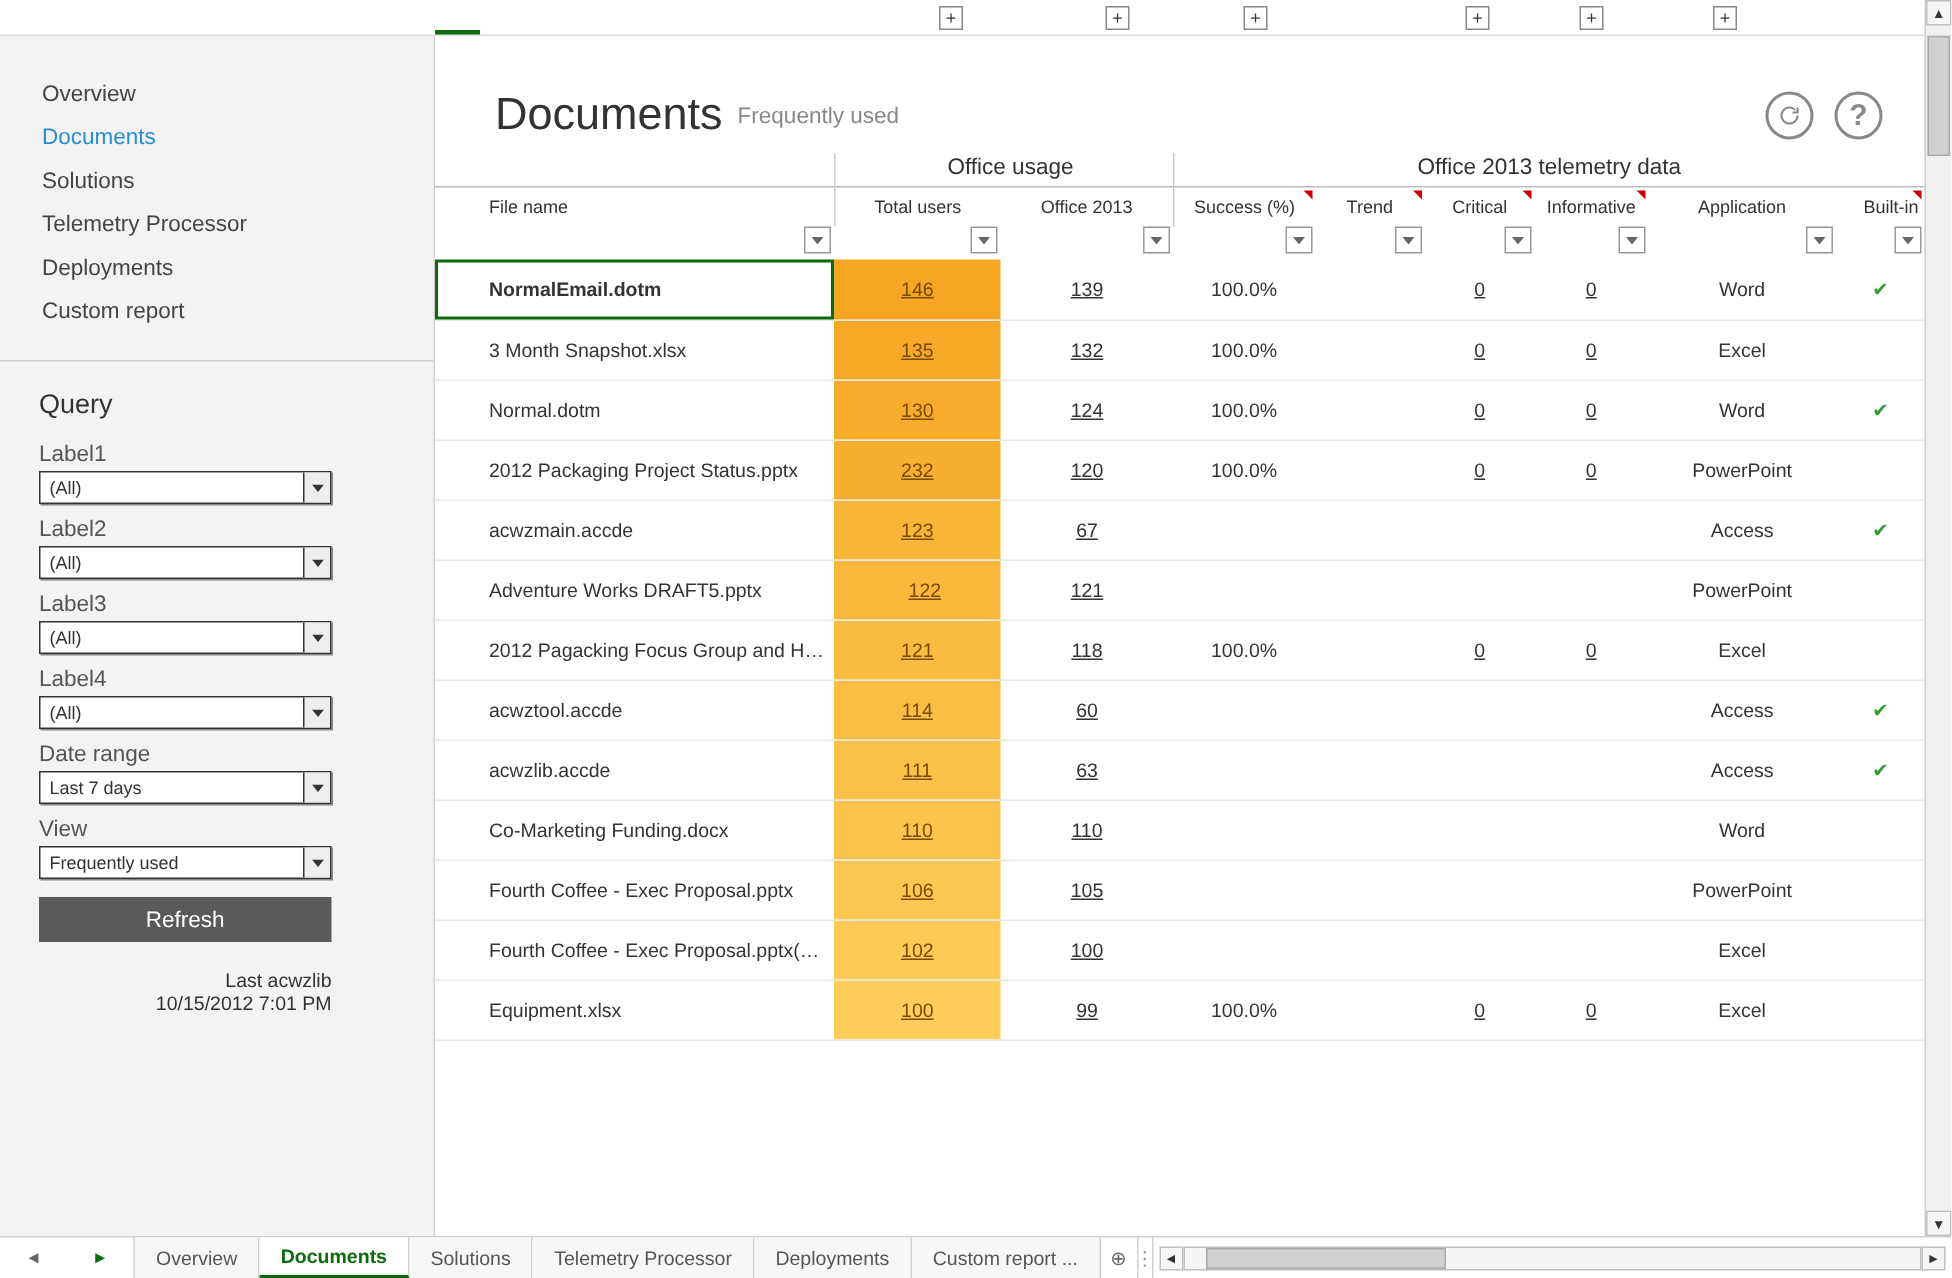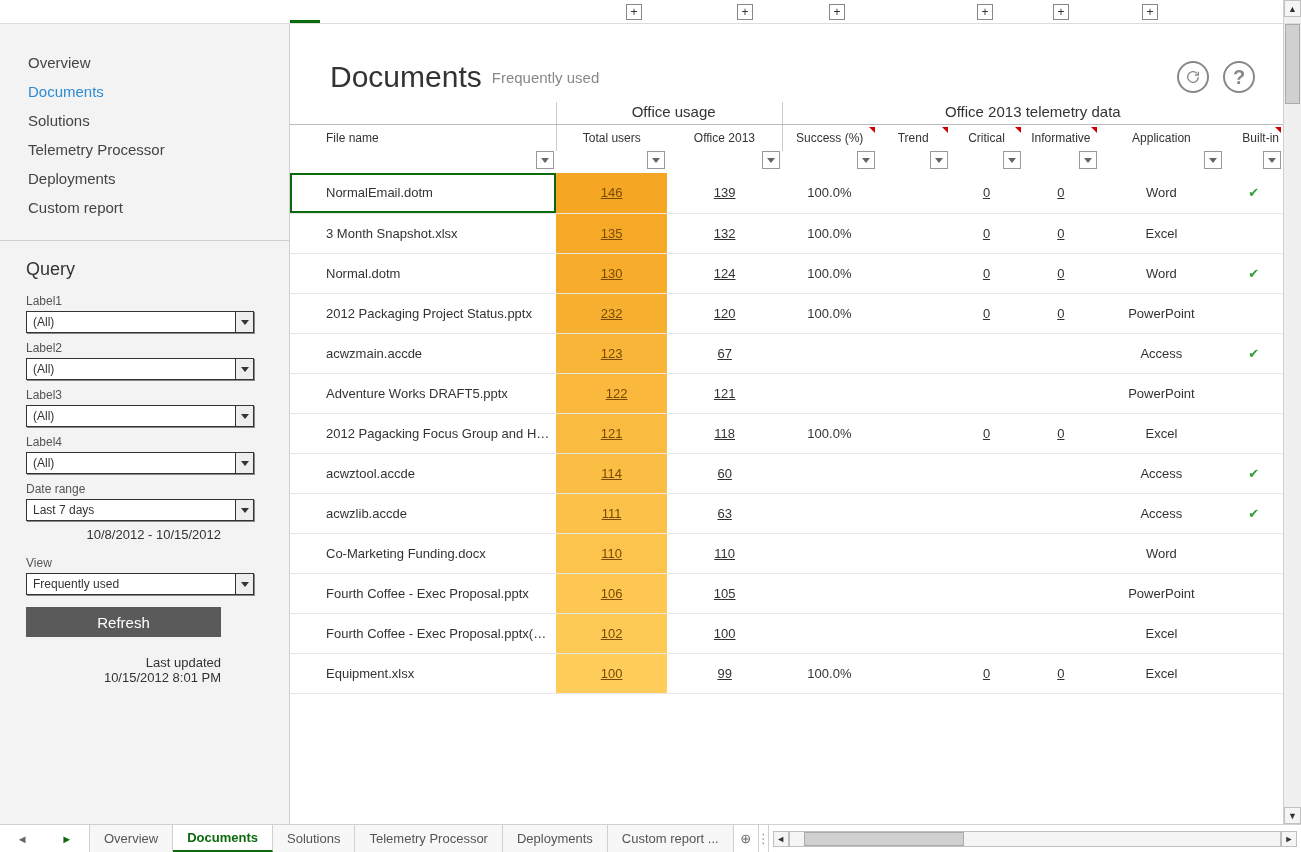--- a/index.html
+++ b/index.html
@@ -18,22 +18,22 @@
   .body { flex: 1; display: flex; position: relative; min-height: 0; }
 
   
   .sidebar { width: 290px; background: #f3f3f3; border-right: 1px solid #d0d0d0; display: flex; flex-direction: column; }
   .nav { padding: 24px 0 18px 0; border-bottom: 1px solid #d0d0d0; background: #f3f3f3; }
   .nav-item { padding: 6px 28px; font-size: 15px; color: #444; cursor: pointer; }
   .nav-item.active { color: #2a8dd4; }
 
   .query-panel { flex: 1; padding: 18px 26px 10px 26px; overflow: auto; }
   .query-title { font-size: 18px; font-weight: 400; color: #333; margin-bottom: 14px; }
-  .field-label { font-size: 12px; color: #555; margin-bottom: 3px; margin-top: 8px; }
-  .combo { width: 228px; height: 22px; border: 1px solid #333; background: #fff; display: flex; align-items: center; position: relative; cursor: pointer; box-shadow: 1px 1px 0 #888; }
+  .field-label { font-size: 15px; color: #555; margin-bottom: 3px; margin-top: 8px; }
+  .combo { width: 195px; height: 22px; border: 1px solid #333; background: #fff; display: flex; align-items: center; position: relative; cursor: pointer; box-shadow: 1px 1px 0 #888; }
   .combo-val { flex: 1; padding: 0 6px; font-size: 12px; }
   .combo-btn { width: 18px; height: 100%; border-left: 1px solid #333; display:flex; align-items:center; justify-content:center; background:#eee; }
   .combo-btn svg { width: 8px; height: 5px; }
   .date-range-text { font-size: 13px; color: #333; text-align: right; width: 195px; padding: 6px 0; }
   .refresh-btn { width: 195px; height: 30px; background: #5a5a5a; color: #fff; border: none; font-size: 15px; cursor: pointer; margin-top: 12px; }
   .last-updated-label { font-size: 13px; text-align: right; width: 195px; margin-top: 18px; }
   .last-updated-value { font-size: 13px; text-align: right; width: 195px; }
 
   
   .main { flex: 1; display: flex; flex-direction: column; min-width: 0; }
@@ -53,21 +53,21 @@
   .col-header-row th.center { text-align: center; }
   .col-header-row th.right { text-align: right; }
   .red-corner::after { content: ""; position: absolute; top: 2px; right: 2px; width: 0; height: 0; border-left: 6px solid transparent; border-top: 6px solid #c00; }
   .filter-row td { padding: 0 2px 4px 2px; }
   .filter-btn { width: 18px; height: 18px; border: 1px solid #999; background: #fff; float: right; display:flex; align-items:center; justify-content:center; cursor:pointer;}
   .filter-btn svg { width:8px; height:5px; }
 
   .grid tbody.rows tr { height: 40px; }
   .grid tbody.rows td { border-bottom: 1px solid #e7e7e7; padding: 0 6px; vertical-align: middle; }
   .fname { padding-left: 36px !important; font-size: 13px; color: #333; white-space: nowrap; overflow: hidden; text-overflow: ellipsis; }
-  .selected-cell { outline: 2px solid #0b6a0b; outline-offset: -2px; }
+  .selected-cell { outline: 2px solid #0b6a0b; outline-offset: -2px; font-weight: bold; }
 
   .num { text-align: center; }
   .hot { background: #f5a623; }
   .hot-link { color: #7a4a00; text-decoration: underline; font-weight: 400; }
   .u-link { color: #333; text-decoration: underline; }
   .app-col { text-align: center; }
   .check { color: #2e9e2e; text-align: center; font-size: 16px; }
 
   
   .sheet-bar { height: 28px; border-top: 1px solid #d0d0d0; display: flex; align-items: stretch; font-size: 13px; background: #fff; }
@@ -171,36 +171,35 @@
 
       <div class="field-label">Date range</div>
       <div class="combo">
         <div class="combo-val">Last 7 days</div>
         <div class="combo-btn">
               <svg viewBox="0 0 8 5">
                 <path d="M0 0 L4 5 L8 0 Z" fill="#333"></path>
               </svg>
             </div>
       </div>
-      <div class="date-range-text">10/8/2012 - 10/15/2012</div>
 
       <div class="field-label">View</div>
       <div class="combo">
         <div class="combo-val">Frequently used</div>
         <div class="combo-btn">
               <svg viewBox="0 0 8 5">
                 <path d="M0 0 L4 5 L8 0 Z" fill="#333"></path>
               </svg>
             </div>
       </div>
 
       <button class="refresh-btn">Refresh</button>
 
-      <div class="last-updated-label">Last updated</div>
-      <div class="last-updated-value">10/15/2012 8:01 PM</div>
+      <div class="last-updated-label">Last acwzlib</div>
+      <div class="last-updated-value">10/15/2012 7:01 PM</div>
     </div>
   </div>
 
   <div class="main">
     <div class="toolbar">
       <span class="page-title">Documents</span>
       <span class="page-subtitle">Frequently used</span>
       <span class="toolbar-spacer"></span>
       <div class="round-btn">
         <svg viewBox="0 0 24 24">

